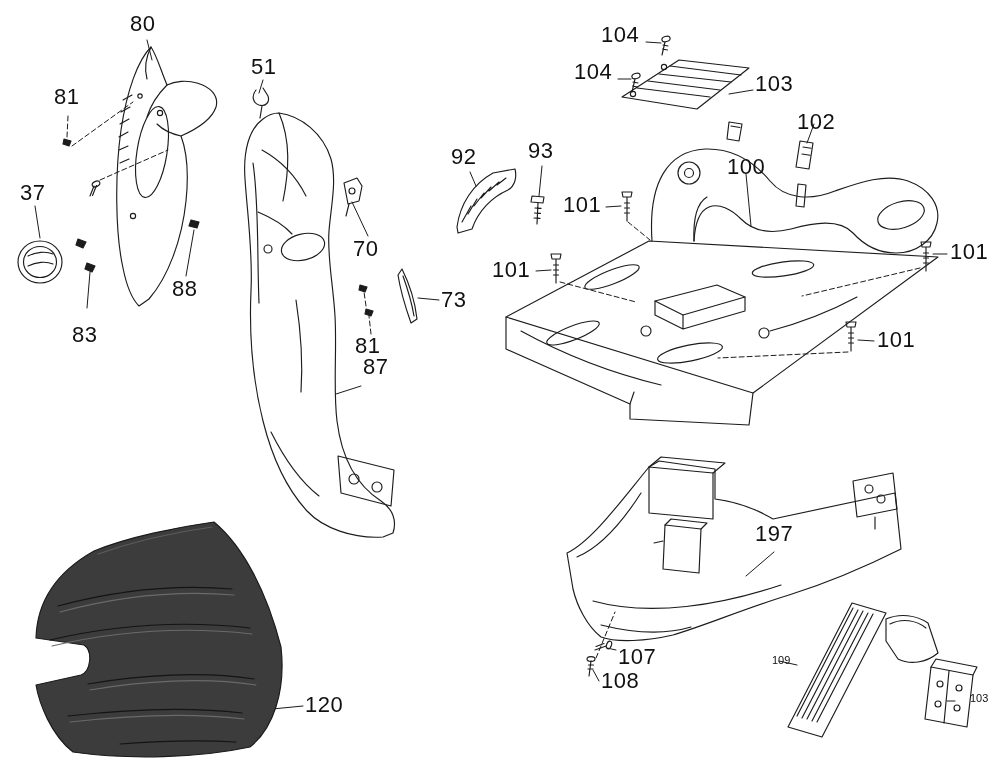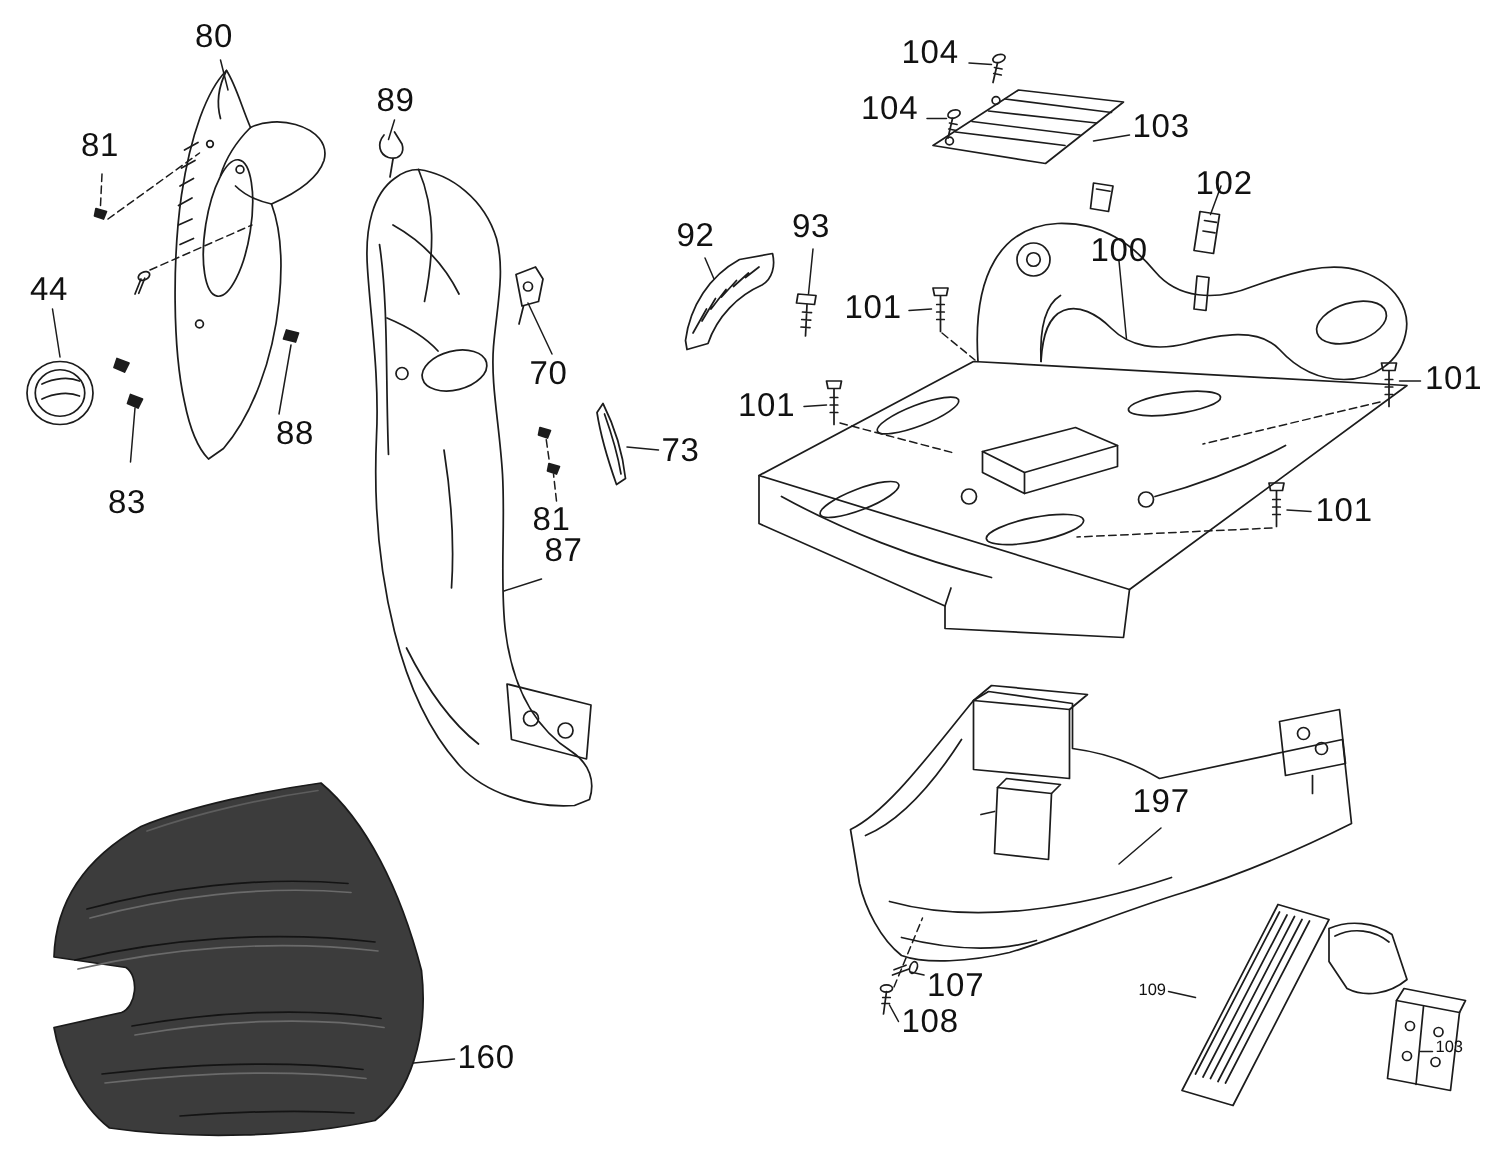--- a/index.html
+++ b/index.html
@@ -5,21 +5,21 @@
   html,body { margin:0; padding:0; background:#ffffff; }
   .stage {
     position:relative; width:1000px; height:780px; background:#ffffff;
     font-family:"Liberation Sans", sans-serif; overflow:hidden;
   }
   .art { position:absolute; left:0; top:0; }
   .lbl {
     position:absolute; font-size:22px; line-height:1; color:#111;
     font-weight:400; letter-spacing:0.5px; user-select:none; white-space:nowrap;
   }
-  .lbl.small { font-size:11px; letter-spacing:0; }
+  .lbl.small { font-size:11px; letter-spacing:0;margin-left:13px; }
 </style>
 </head>
 <body>
 
 <div class="stage">
 
   <svg class="art" width="1000" height="780" viewBox="0 0 1000 780">
     <g fill="none" stroke="#1c1c1c" stroke-width="1.15" stroke-linecap="round" stroke-linejoin="round">
 
       <g stroke-width="1">
@@ -234,39 +234,39 @@
         <circle cx="938" cy="704" r="3"></circle>
         <circle cx="957" cy="708" r="3"></circle>
         <path d="M931,667 L936,659 L977,667 L973,675"></path>
       </g>
 
     </g>
   </svg>
 
   <div class="lbl" style="left:130px;top:13px">80</div>
   <div class="lbl" style="left:54px;top:86px">81</div>
-  <div class="lbl" style="left:251px;top:56px">89</div>
-  <div class="lbl" style="left:20px;top:182px">44</div>
+  <div class="lbl" style="left:251px;top:56px">51</div>
+  <div class="lbl" style="left:20px;top:182px">37</div>
   <div class="lbl" style="left:72px;top:324px">83</div>
-  <div class="lbl" style="left:184px;top:278px">88</div>
+  <div class="lbl" style="left:172px;top:278px">88</div>
   <div class="lbl" style="left:353px;top:238px">70</div>
   <div class="lbl" style="left:441px;top:289px">73</div>
   <div class="lbl" style="left:355px;top:335px">81</div>
   <div class="lbl" style="left:363px;top:356px">87</div>
   <div class="lbl" style="left:451px;top:146px">92</div>
   <div class="lbl" style="left:528px;top:140px">93</div>
   <div class="lbl" style="left:601px;top:24px">104</div>
   <div class="lbl" style="left:574px;top:61px">104</div>
   <div class="lbl" style="left:755px;top:73px">103</div>
   <div class="lbl" style="left:797px;top:111px">102</div>
   <div class="lbl" style="left:727px;top:156px">100</div>
   <div class="lbl" style="left:563px;top:194px">101</div>
   <div class="lbl" style="left:492px;top:259px">101</div>
   <div class="lbl" style="left:950px;top:241px">101</div>
   <div class="lbl" style="left:877px;top:329px">101</div>
   <div class="lbl" style="left:755px;top:523px">197</div>
   <div class="lbl" style="left:618px;top:646px">107</div>
   <div class="lbl" style="left:601px;top:670px">108</div>
-  <div class="lbl" style="left:305px;top:694px">160</div>
+  <div class="lbl" style="left:305px;top:694px">120</div>
   <div class="lbl small" style="left:759px;top:655px">109</div>
   <div class="lbl small" style="left:957px;top:693px">103</div>
 
 </div>
 
 </body></html>

